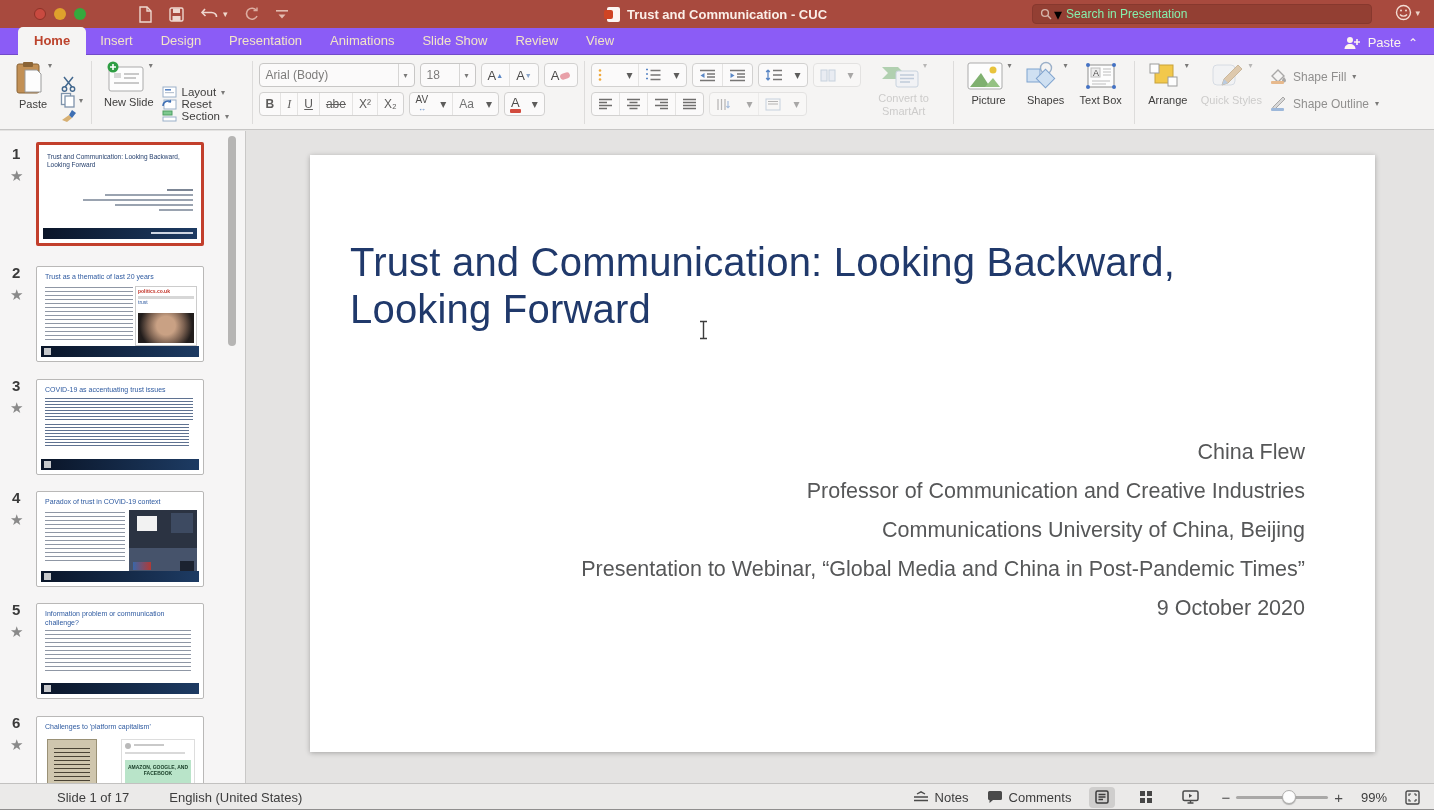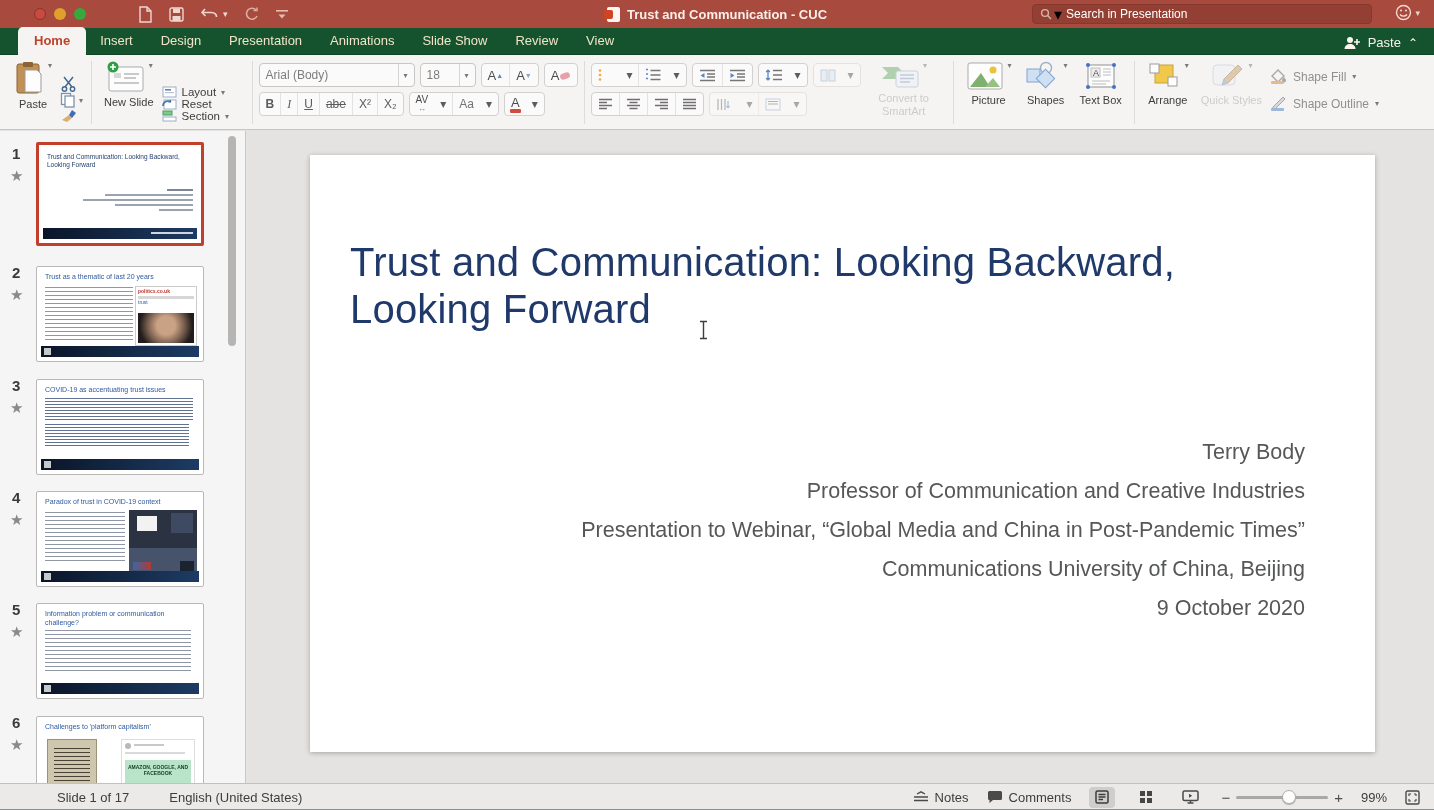--- a/index.html
+++ b/index.html
@@ -17,25 +17,25 @@
   .light.yellow{ background:#dfa12c; }
   .light.green{ background:#35a93d; }
   .qat { display:flex; align-items:center; gap:16px; margin-left:52px; }
   .qat svg { display:block; opacity:.9; }
   .qat .mini-chev { font-size:9px; color:#f0d9cd; margin-left:-10px; }
   .doc-title { position:absolute; left:0; right:0; top:0; height:28px; display:flex; align-items:center; justify-content:center; gap:7px; pointer-events:none; }
   .doc-title .txt { color:#fbefe8; font-size:13px; font-weight:bold; }
   .ppt-icon { width:13px; height:15px; background:#fdf6f2; border-radius:2px; position:relative; }
   .ppt-icon::after { content:""; position:absolute; left:-3px; top:3px; width:9px; height:9px; background:#cf4423; border-radius:2px; }
   .searchbox { position:absolute; right:62px; top:4px; width:340px; height:20px; background:#933f33; border:1px solid #873positive52e; border:1px solid #87382e; border-radius:4px; display:flex; align-items:center; padding:0 7px; gap:4px; }
-  .searchbox .ph { color:#ffffff; font-size:12px; }
+  .searchbox .ph { color:#86efac; font-size:12px; }
   .smiley { position:absolute; right:14px; top:4px; display:flex; align-items:center; gap:3px; }
   .smiley .chev { color:#ecd2c6; font-size:9px; }
   
-  .tabrow { position:absolute; left:0; top:28px; width:1434px; height:27px; background:#14532d; display:flex; align-items:flex-end; box-shadow:inset 0 -1px 0 rgba(0,0,0,.18); }
+  .tabrow { position:absolute; left:0; top:28px; width:1434px; height:27px; background:#8b5cf6; display:flex; align-items:flex-end; box-shadow:inset 0 -1px 0 rgba(0,0,0,.18); }
   .tab { font-size:13px; color:#f2e4c8; padding:6px 14px 7px; cursor:default; }
   .tab.active { background:#f5f4f3; color:#bc432c; font-weight:bold; border-radius:5px 5px 0 0; margin-left:18px; padding:6px 16px 7px; }
   .share-area { margin-left:auto; display:flex; align-items:center; gap:7px; padding-right:16px; padding-bottom:5px; color:#fdf4ee; font-size:13px; }
   .share-area .chev-up { font-size:12px; color:#fdf4ee; }
   
   .ribbon { position:absolute; left:0; top:55px; width:1434px; height:75px; background:#f5f4f3; border-bottom:1px solid #c7c6c5; display:flex; align-items:stretch; padding:4px 6px 3px 8px; }
   .rdiv { width:1px; background:#dddcdb; margin:2px 6px; }
   .bigbtn { display:flex; flex-direction:column; align-items:center; justify-content:flex-start; padding:2px 6px; }
   .bigbtn .lbl { font-size:11px; color:#3e3d3c; margin-top:3px; text-align:center; line-height:1.15; }
   .chev { font-size:8px; color:#7a7978; }
@@ -621,24 +621,24 @@
 
     <div class="scrollthumb"></div>
   </div>
 
   <div class="slide">
     <div class="slide-title">Trust and Communication: Looking Backward, Looking Forward</div>
     <svg class="ibeam" width="11" height="20" viewBox="0 0 11 20">
         <path d="M2 1.5h7M2 18.5h7M5.5 1.5v17" stroke="#3d3d3d" stroke-width="1.4" fill="none"></path>
       </svg>
     <div class="slide-sub">
-      <div>Terry Body</div>
+      <div>China Flew</div>
       <div>Professor of Communication and Creative Industries</div>
+      <div>Communications University of China, Beijing</div>
       <div>Presentation to Webinar, “Global Media and China in Post-Pandemic Times”</div>
-      <div>Communications University of China, Beijing</div>
       <div>9 October 2020</div>
     </div>
   </div>
 </div>
 
 <div class="statusbar">
   <div class="sb-left">
     <span>Slide 1 of 17</span>
     <span>English (United States)</span>
   </div>

